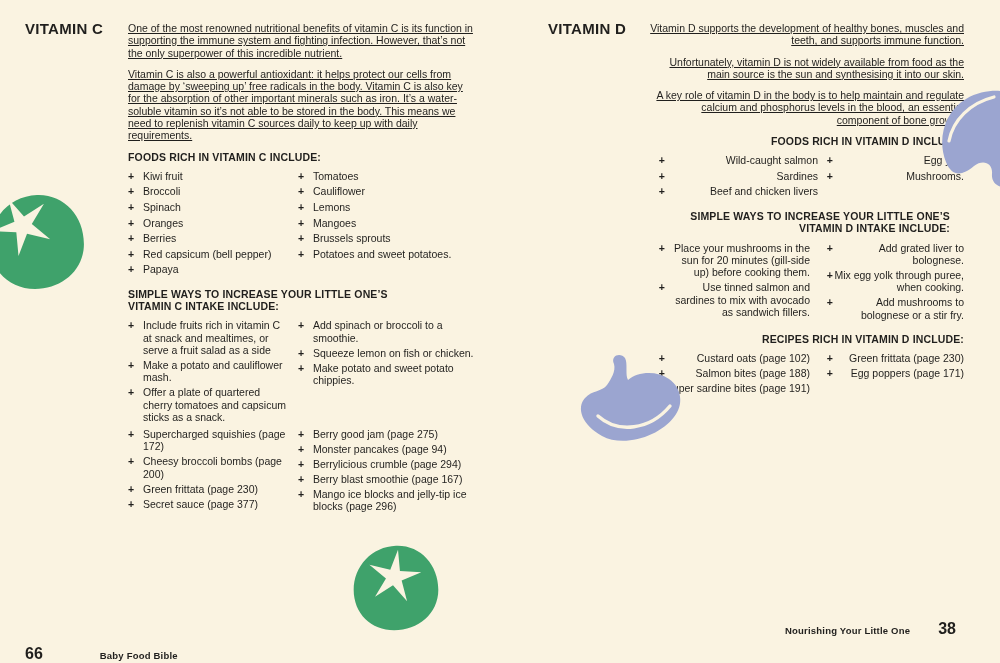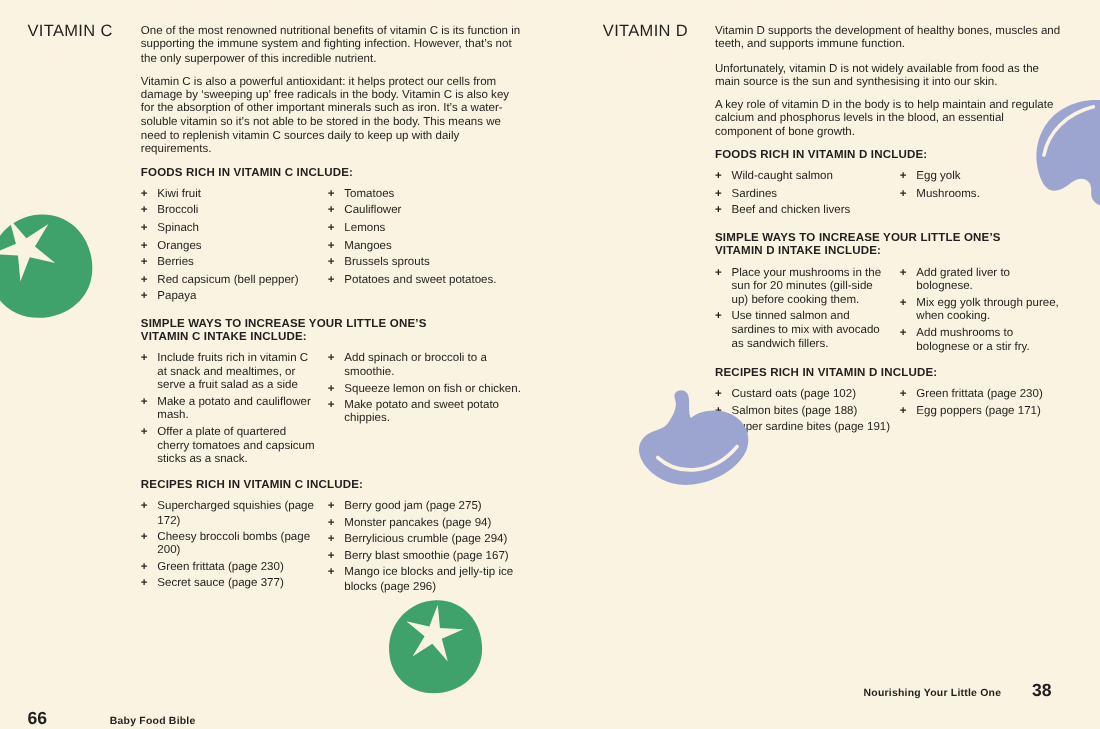--- a/index.html
+++ b/index.html
@@ -8,24 +8,24 @@
     --green:#3fa26b;
     --purple:#9ba5d0;
   }
   *{margin:0;padding:0;box-sizing:border-box;}
   body{background:#e8e8e8;font-family:"Liberation Sans",sans-serif;}
   .spread{
     position:relative;width:1000px;height:663px;
     background:var(--bg);overflow:hidden;color:var(--ink);
   }
   .vitamin-heading{
-    position:absolute;font-size:15px;font-weight:normal;letter-spacing:.3px;
+    position:absolute;font-size:15px;font-weight:bold;letter-spacing:.3px;
   }
   .body-col{position:absolute;font-size:10.5px;line-height:1.17;}
-  .body-col p{margin:0 0 9px 0;}
+  .body-col p{margin:0 0 9px 0;text-decoration:underline;}
   .sec-header{
     font-size:10.5px;font-weight:bold;letter-spacing:.15px;
     margin:9px 0 7px 0;text-transform:uppercase;
   }
   .two-col{display:flex;margin-bottom:2px;}
   .two-col .col{display:flex;flex-direction:column;}
   .item{display:flex;margin-bottom:2.6px;}
   .item .plus{
     width:15px;flex-shrink:0;font-weight:bold;font-size:10.5px;line-height:1.18;
   }
@@ -135,21 +135,20 @@
             <span class="plus">+</span>
             <span class="txt">Squeeze lemon on fish or chicken.</span>
           </div>
         <div class="item">
             <span class="plus">+</span>
             <span class="txt">Make potato and sweet potato chippies.</span>
           </div>
       </div>
     </div>
 
-    <div class="sec-header">RECIPES RICH IN VITAMIN C INCLUDE:</div>
     <div class="two-col">
       <div class="col" style="width:170px;padding-right:8px;">
         <div class="item">
             <span class="plus">+</span>
             <span class="txt">Supercharged squishies (page 172)</span>
           </div>
         <div class="item">
             <span class="plus">+</span>
             <span class="txt">Cheesy broccoli bombs (page 200)</span>
           </div>
@@ -182,21 +181,21 @@
         <div class="item">
             <span class="plus">+</span>
             <span class="txt">Mango ice blocks and jelly-tip ice blocks (page 296)</span>
           </div>
       </div>
     </div>
   </div>
 
   <div class="vitamin-heading" style="left:548px;top:20px;">VITAMIN D</div>
 
-  <div class="body-col" style="left:650px;top:22px;width:314px;">
+  <div class="body-col" style="left:650px;top:22px;width:314px;text-align:right;">
     <p>Vitamin D supports the development of healthy bones, muscles and teeth, and supports immune function.</p>
     <p>Unfortunately, vitamin D is not widely available from food as the main source is the sun and synthesising it into our skin.</p>
     <p>A key role of vitamin D in the body is to help maintain and regulate calcium and phosphorus levels in the blood, an essential component of bone growth.</p>
 
     <div class="sec-header">FOODS RICH IN VITAMIN D INCLUDE:</div>
     <div class="two-col foods">
       <div class="col" style="width:168px;">
         <div class="item">
             <span class="plus">+</span>
             <span class="txt">Wild-caught salmon</span>

